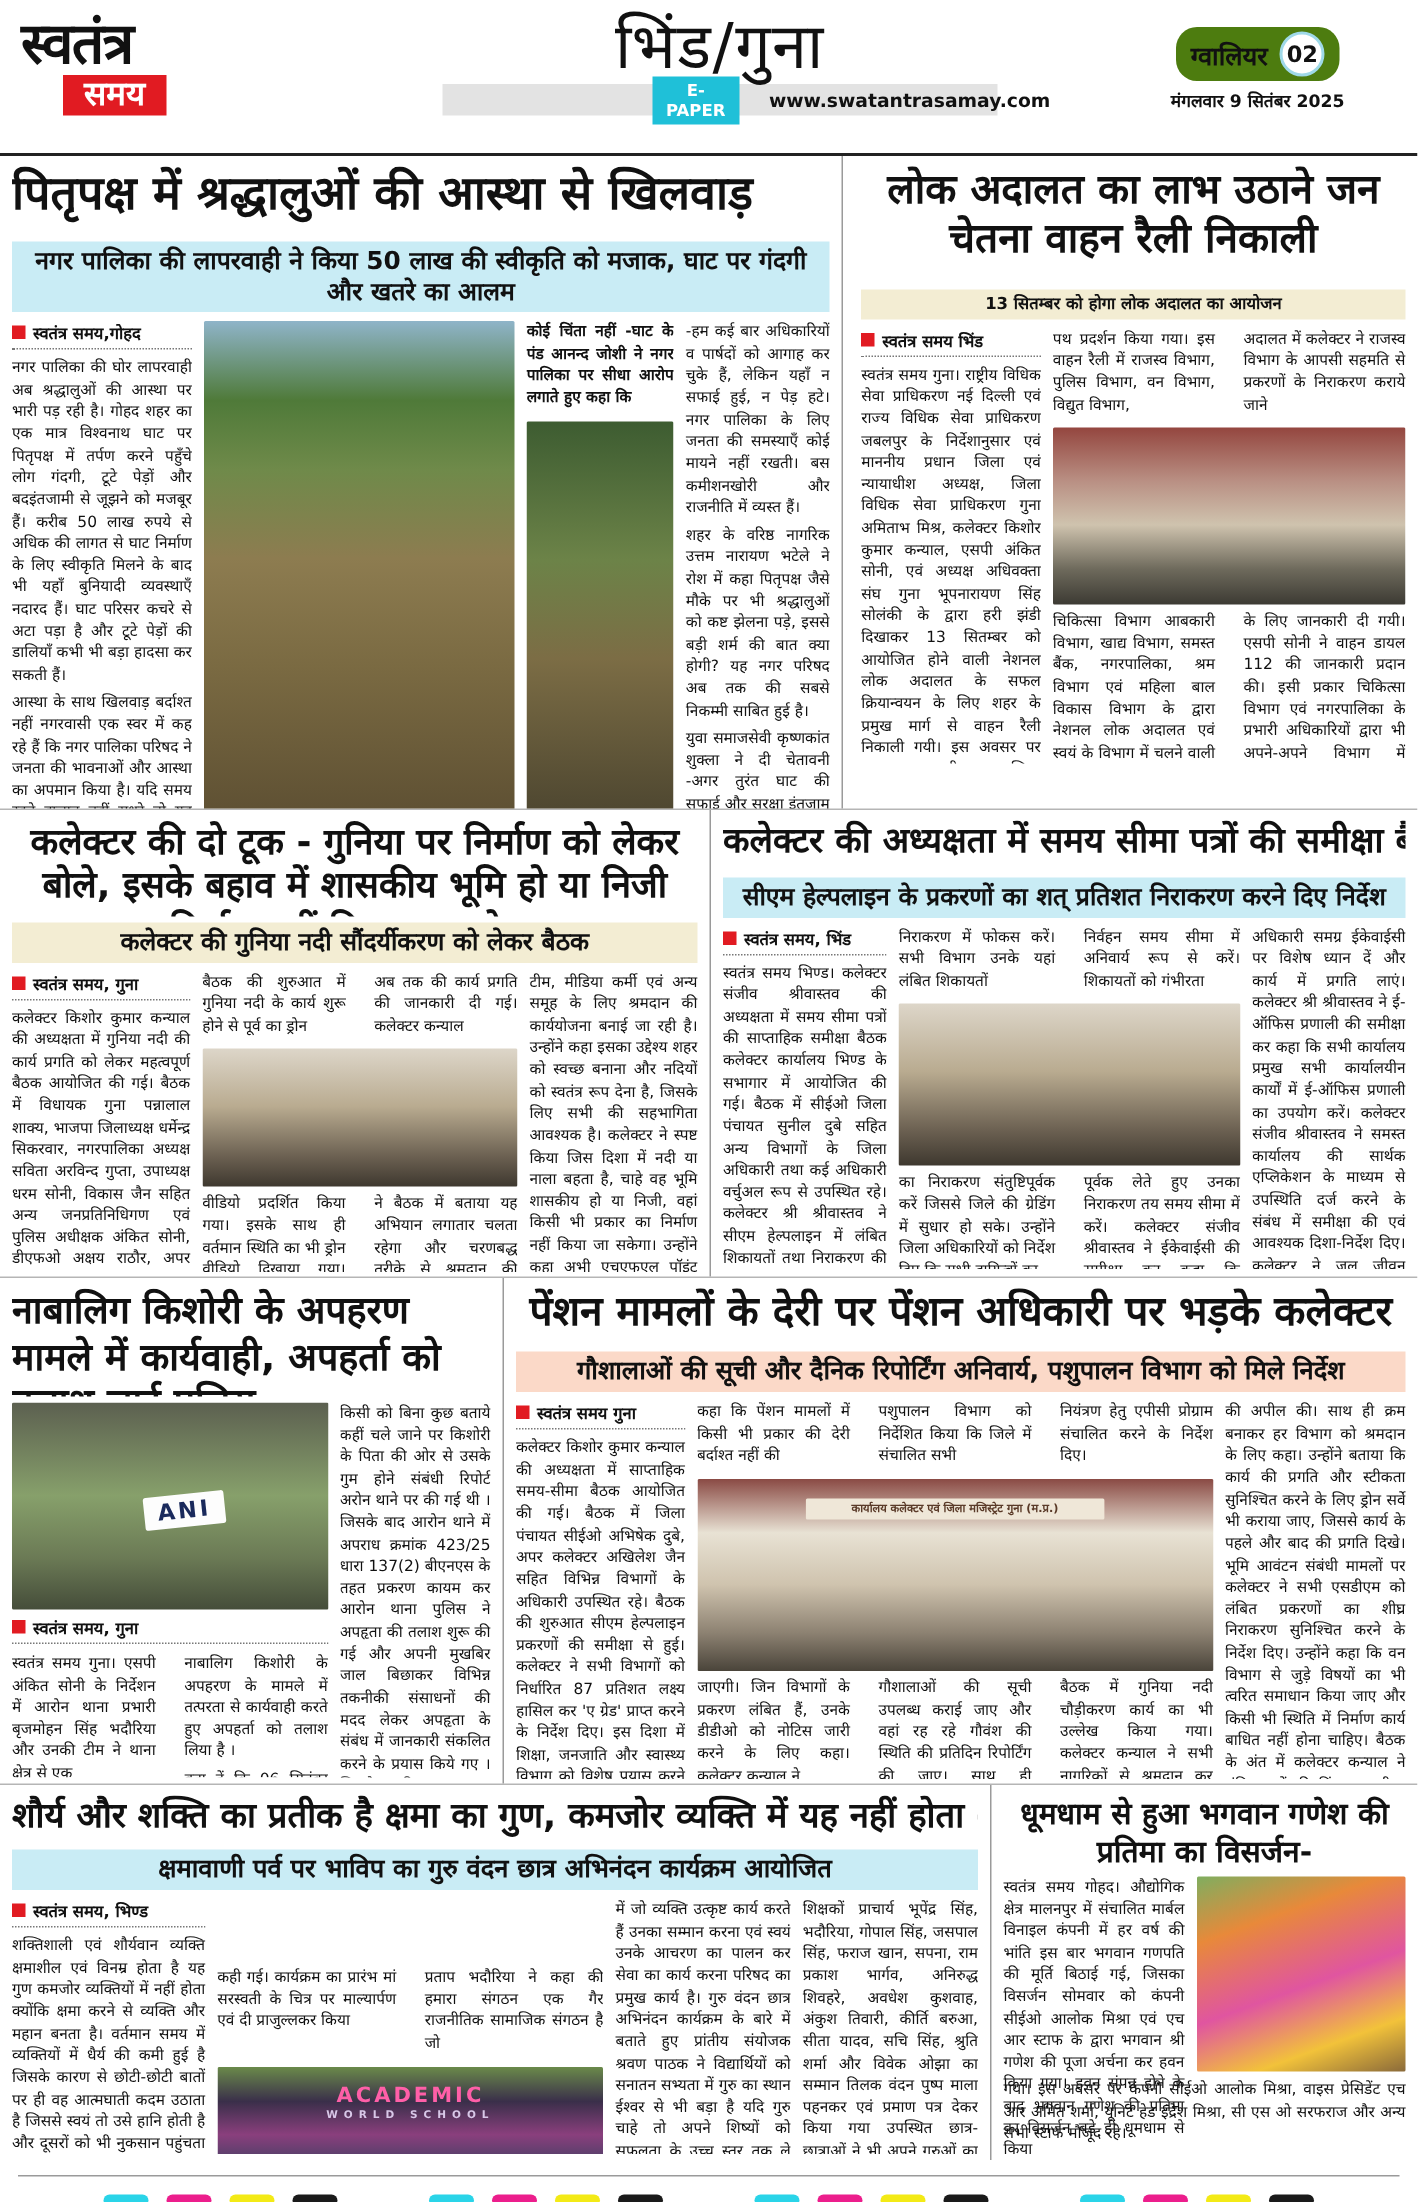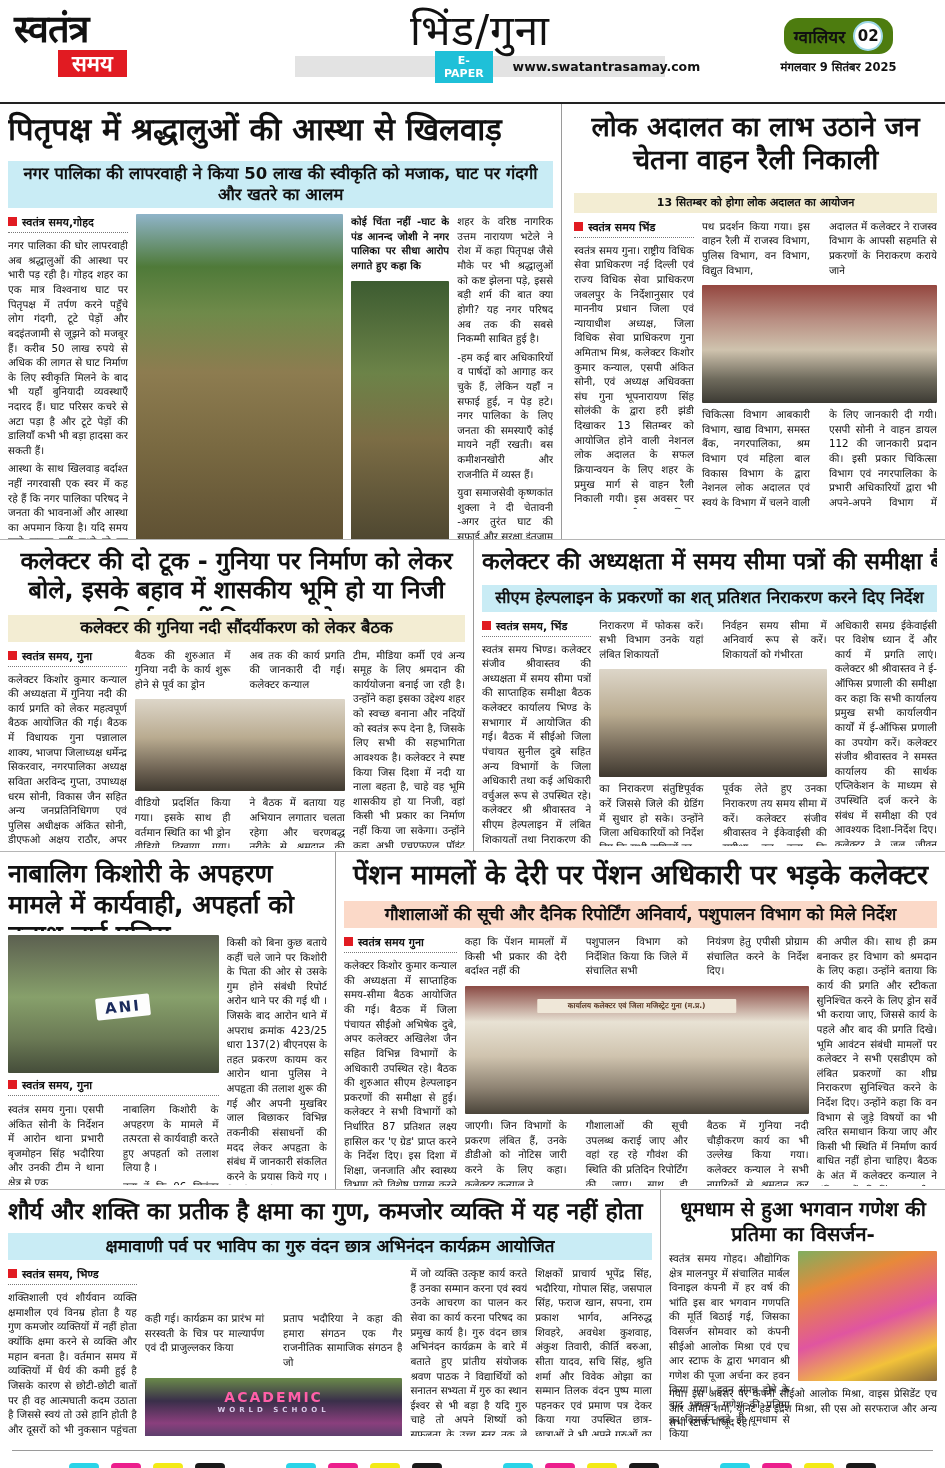--- a/index.html
+++ b/index.html
@@ -6,21 +6,21 @@
   .page{width:945px;min-height:1468px;margin:0 auto;background:#fff;
         font-family:"DejaVu Sans","Liberation Sans",sans-serif;color:#111;box-sizing:border-box;}
   *,*:before,*:after{box-sizing:border-box;}
 
   
   .hdr{display:flex;align-items:flex-start;justify-content:space-between;
        padding:10px 14px 4px 14px;border-bottom:2px solid #222;height:104px;}
   .masthead{width:200px;}
   .mast1{font-size:38px;font-weight:800;line-height:1.0;letter-spacing:-1px;}
   .mast2{display:inline-block;background:#e11b22;color:#fff;font-weight:800;font-size:22px;
-         padding:1px 14px;margin-left:44px;margin-top:2px;line-height:1.15;}
+         padding:1px 14px;margin-left:28px;margin-top:2px;line-height:1.15;}
   .hcenter{flex:1;text-align:center;}
   .edition{font-size:42px;font-weight:400;line-height:1.0;letter-spacing:1px;}
   .webbar{margin:4px auto 0;width:370px;background:#e3e3e3;display:flex;align-items:center;height:21px;}
   .epaper{background:#1fc0d8;color:#fff;font-weight:800;font-size:11px;padding:3px 9px;margin-left:140px;}
   .weburl{font-size:12.5px;font-weight:600;padding-left:20px;color:#111;text-decoration:none;}
   .hright{width:185px;text-align:center;padding-top:8px;}
   .citybox{background:#4d7c0f;border-radius:14px;display:inline-flex;align-items:center;gap:8px;padding:3px 10px;}
   .cityname{font-weight:800;font-size:17px;}
   .pagecirc{background:#fff;border:2px solid #9fd9e8;border-radius:50%;width:30px;height:30px;
             display:flex;align-items:center;justify-content:center;font-weight:800;font-size:15px;}
@@ -115,22 +115,22 @@
           <p class="p">नगर पालिका की घोर लापरवाही अब श्रद्धालुओं की आस्था पर भारी पड़ रही है। गोहद शहर का एक मात्र विश्वनाथ घाट पर पितृपक्ष में तर्पण करने पहुँचे लोग गंदगी, टूटे पेड़ों और बदइंतजामी से जूझने को मजबूर हैं। करीब 50 लाख रुपये से अधिक की लागत से घाट निर्माण के लिए स्वीकृति मिलने के बाद भी यहाँ बुनियादी व्यवस्थाएँ नदारद हैं। घाट परिसर कचरे से अटा पड़ा है और टूटे पेड़ों की डालियाँ कभी भी बड़ा हादसा कर सकती हैं।</p>
           <p class="p">आस्था के साथ खिलवाड़ बर्दाश्त नहीं नगरवासी एक स्वर में कह रहे हैं कि नगर पालिका परिषद ने जनता की भावनाओं और आस्था का अपमान किया है। यदि समय रहते हालात नहीं सुधरे तो यह मुद्दा जनांदोलन का रूप ले सकता है। नगरवासियों में गहरा आक्रोश व्याप्त है। लोग खुलेआम कह रहे हैं कि शहर का विकास ठप है और नगर पालिका पूरी तरह फेल साबित हुई है।</p>
 
         </div>
         <div class="photo ph-ghat1" style="flex:0 0 38%;height:330px;"></div>
         <div class="stack" style="flex:0 0 18%;">
           <p class="p bold">कोई चिंता नहीं -घाट के पंड आनन्द जोशी ने नगर पालिका पर सीधा आरोप लगाते हुए कहा कि</p>
           <div class="photo ph-ghat2" style="flex:1;"></div>
         </div>
         <div class="c">
+          <p class="p">-हम कई बार अधिकारियों व पार्षदों को आगाह कर चुके हैं, लेकिन यहाँ न सफाई हुई, न पेड़ हटे। नगर पालिका के लिए जनता की समस्याएँ कोई मायने नहीं रखती। बस कमीशनखोरी और राजनीति में व्यस्त हैं।</p>
           <p class="p">शहर के वरिष्ठ नागरिक उत्तम नारायण भटेले ने रोश में कहा पितृपक्ष जैसे मौके पर भी श्रद्धालुओं को कष्ट झेलना पड़े, इससे बड़ी शर्म की बात क्या होगी? यह नगर परिषद अब तक की सबसे निकम्मी साबित हुई है।</p>
-          <p class="p">-हम कई बार अधिकारियों व पार्षदों को आगाह कर चुके हैं, लेकिन यहाँ न सफाई हुई, न पेड़ हटे। नगर पालिका के लिए जनता की समस्याएँ कोई मायने नहीं रखती। बस कमीशनखोरी और राजनीति में व्यस्त हैं।</p>
           <p class="p">युवा समाजसेवी कृष्णकांत शुक्ला ने दी चेतावनी -अगर तुरंत घाट की सफाई और सुरक्षा इंतजाम नहीं किए गए तो हम सड़कों पर उतरकर आंदोलन करेंगे, अब और बर्दाश्त नहीं होगा।</p>
         </div>
       </div>
     </div>
 
     <div class="art vr" style="width:395px;padding-left:12px;">
       <div class="h2" style="font-size:27px;height:78px;">लोक अदालत का लाभ उठाने जन चेतना वाहन रैली निकाली</div>
       <div class="subbar cream" style="font-size:11px;">13 सितम्बर को होगा लोक अदालत का आयोजन</div>
       <div class="cols" style="height:290px;">
         <div class="c" style="flex:0 0 33%;">

